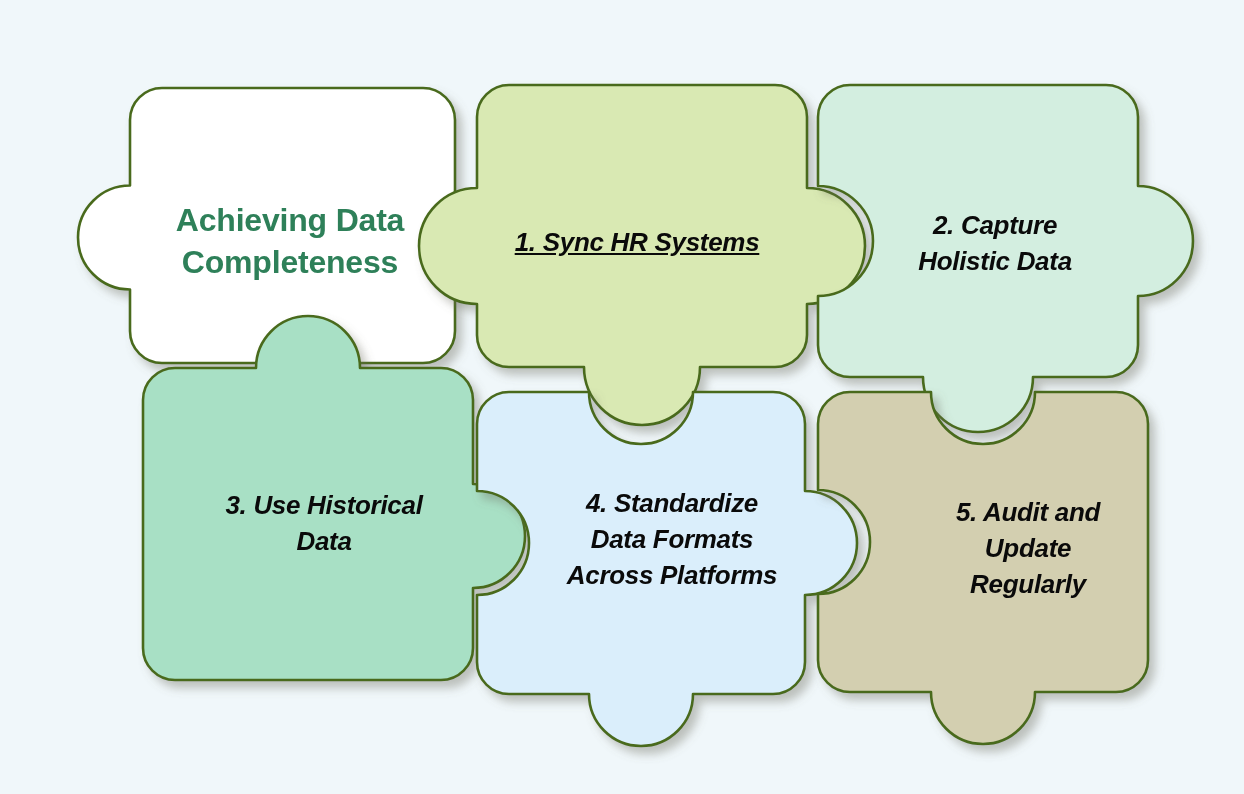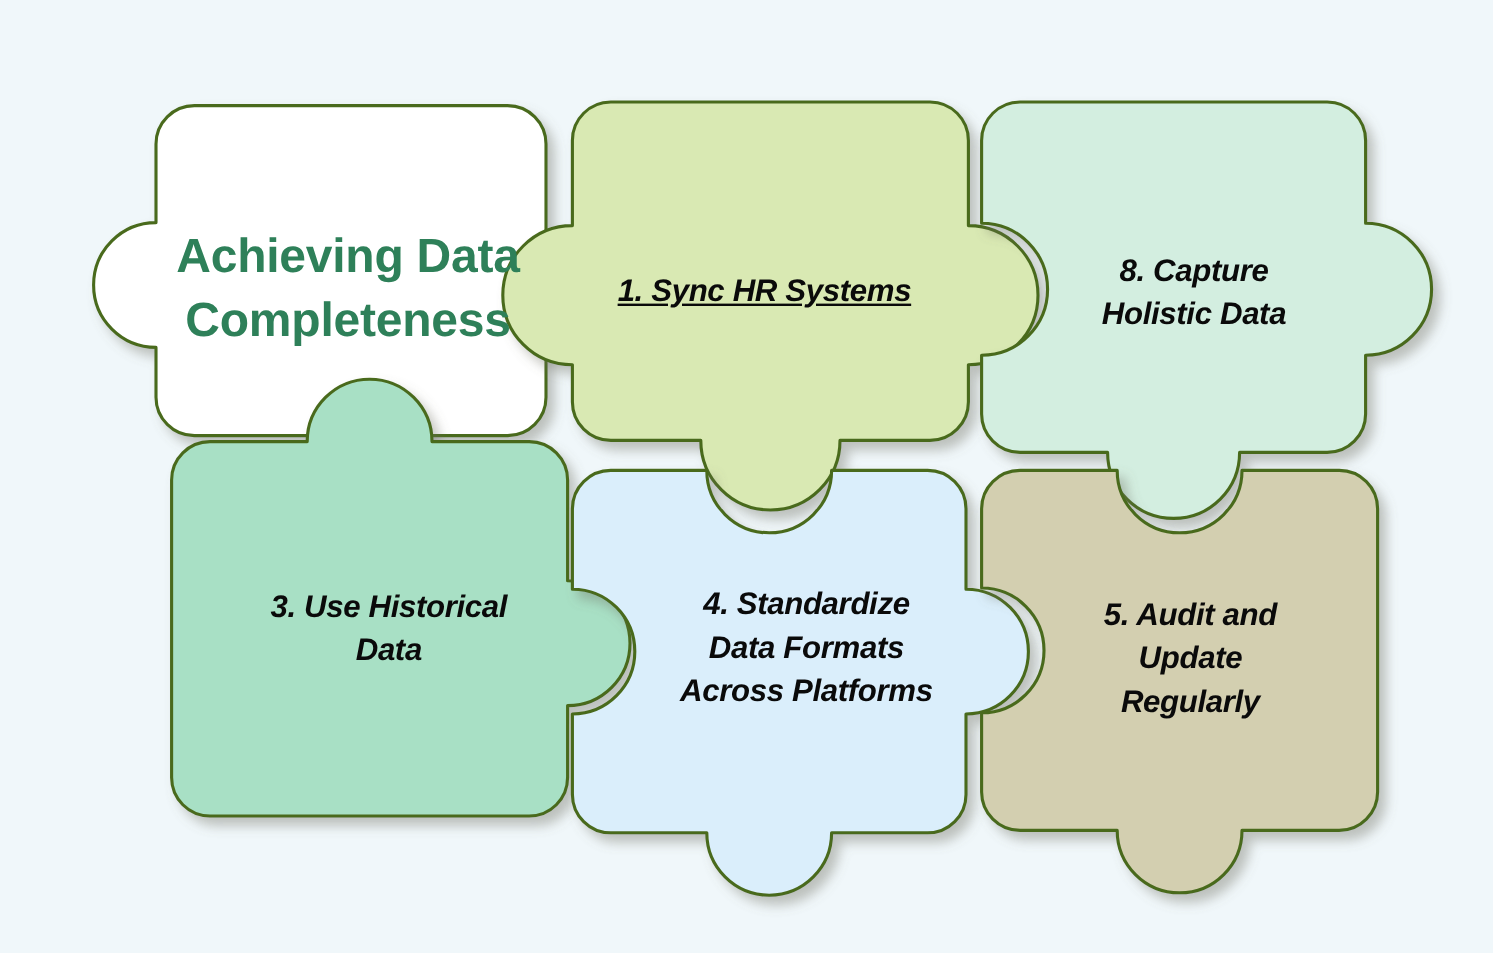--- a/index.html
+++ b/index.html
@@ -34,21 +34,21 @@
     align-items: center;
     justify-content: center;
     text-align: center;
     pointer-events: none;
     line-height: 1.28;
     white-space: pre-line;
   }
   .label-title {
     color: #2e8059;
     font-weight: bold;
-    font-size: 40px;
+    font-size: 32px;
     letter-spacing: -0.2px;
     line-height: 1.32;
   }
   .label-step {
     color: #0a0a0a;
     font-weight: bold;
     font-style: italic;
     font-size: 26px;
     letter-spacing: -0.3px;
     line-height: 1.38;
@@ -78,33 +78,33 @@
   <div class="piece-label label-title" style="left:130px; top:196px; width:320px; height:90px;">
     <span>Achieving Data
 Completeness</span>
   </div>
 
   <div class="piece-label label-step" style="left:452px; top:215px; width:370px; height:56px;text-decoration:underline;">
     <span>1.   Sync HR Systems</span>
   </div>
 
   <div class="piece-label label-step" style="left:830px; top:198px; width:330px; height:92px;">
-    <span>8. Capture
+    <span>2. Capture
 Holistic Data</span>
   </div>
 
   <div class="piece-label label-step" style="left:164px; top:478px; width:320px; height:92px;">
     <span>3. Use Historical
 Data</span>
   </div>
 
   <div class="piece-label label-step" style="left:512px; top:462px; width:320px; height:132px;align-items:flex-end;">
     <span>4. Standardize
 Data Formats
 Across Platforms</span>
   </div>
 
-  <div class="piece-label label-step" style="left:862px; top:482px; width:260px; height:134px;">
+  <div class="piece-label label-step" style="left:898px; top:482px; width:260px; height:134px;">
     <span>5. Audit and
 Update
 Regularly</span>
   </div>
 </div>
 
 </body></html>

